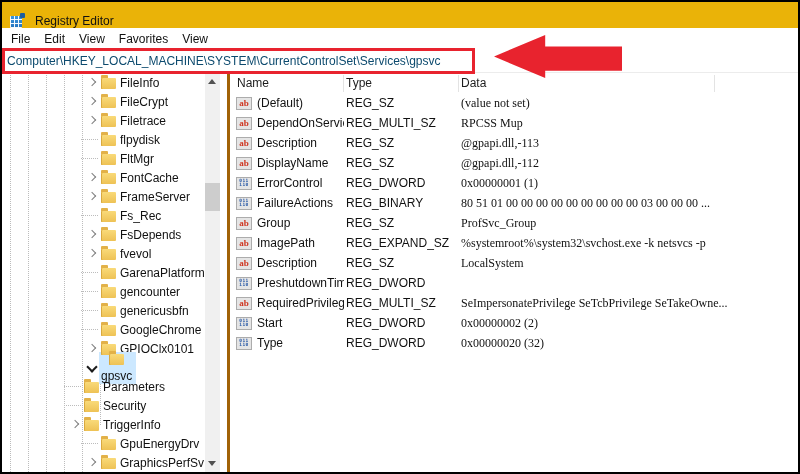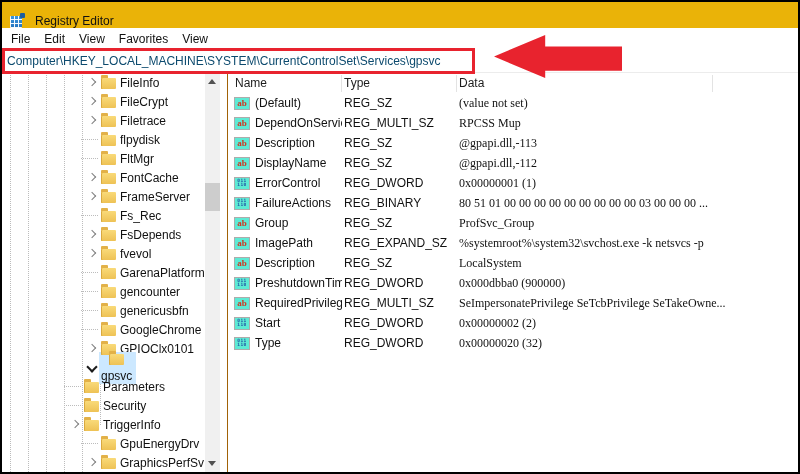--- a/index.html
+++ b/index.html
@@ -63,32 +63,32 @@
   
   .vscroll { position:relative; width:15px; flex:none; background:#f0f0f0; }
   .vscroll .up, .vscroll .down { position:absolute; left:3px; width:0; height:0;
     border-left:4.5px solid transparent; border-right:4.5px solid transparent; }
   .vscroll .up { top:6px; border-bottom:5px solid #515151; }
   .vscroll .down { bottom:6px; border-top:5px solid #515151; }
   .vthumb { position:absolute; left:0; top:110px; width:15px; height:28px; background:#cdcdcd; }
   .gap { width:7px; flex:none; }
 
   
-  .values { flex:1; border-left:1px solid #a16207; overflow:hidden; font-size:12px; }
+  .values { flex:1; border-left:3px solid #a16207; overflow:hidden; font-size:12px; }
   .vheader { display:flex; align-items:center; height:20px; padding-left:6px; color:#1c1c1c; }
   .hcell { height:17px; line-height:17px; border-right:1px solid #e3e3e3; padding-left:1px; }
   .hcell.hname{ width:108px; flex:none; }
   .hcell.htype{ width:115px; flex:none; padding-left:2px; }
   .hcell.hdata{ width:256px; flex:none; padding-left:2px; }
   .vrow { display:flex; align-items:center; height:20px; padding-left:6px; white-space:nowrap; }
   .cell { overflow:hidden; white-space:nowrap; }
   .cell.name { width:108px; flex:none; display:flex; align-items:center; gap:5px; }
   .cell.type { width:115px; flex:none; padding-left:2px; }
   .cell.data { flex:1; padding-left:2px;font-family:Liberation Serif, serif; }
-  .vicon { flex:none; width:16px; height:13px; border:1px solid #acacac; background:#5eead4; text-align:center; }
+  .vicon { flex:none; width:16px; height:13px; border:1px solid #acacac; background:#e5e5e5; text-align:center; }
   .vicon.str { color:#cf3722; font:bold 9px/10px "Liberation Serif",serif; }
   .vicon.bin { color:#2456a4; font:bold 4.5px/4.5px "DejaVu Sans Mono",monospace; white-space:pre-line; padding-top:1px; letter-spacing:.5px; }
 </style>
 </head>
 <body>
 
 <div class="frame">
 
   <div class="titlebar">
     <span class="reg-icon">
@@ -362,21 +362,20 @@
             <span class="cell type">REG_SZ</span>
             <span class="cell data">LocalSystem</span>
           </div>
           <div class="vrow">
             <span class="cell name">
               <span class="vicon bin">011
 110</span>
               <span>PreshutdownTim...</span>
             </span>
             <span class="cell type">REG_DWORD</span>
-            <span class="cell data">0x000dbba0 (900000)</span>
           </div>
           <div class="vrow">
             <span class="cell name">
               <span class="vicon str">ab</span>
               <span>RequiredPrivileges</span>
             </span>
             <span class="cell type">REG_MULTI_SZ</span>
             <span class="cell data">SeImpersonatePrivilege SeTcbPrivilege SeTakeOwne...</span>
           </div>
           <div class="vrow">

